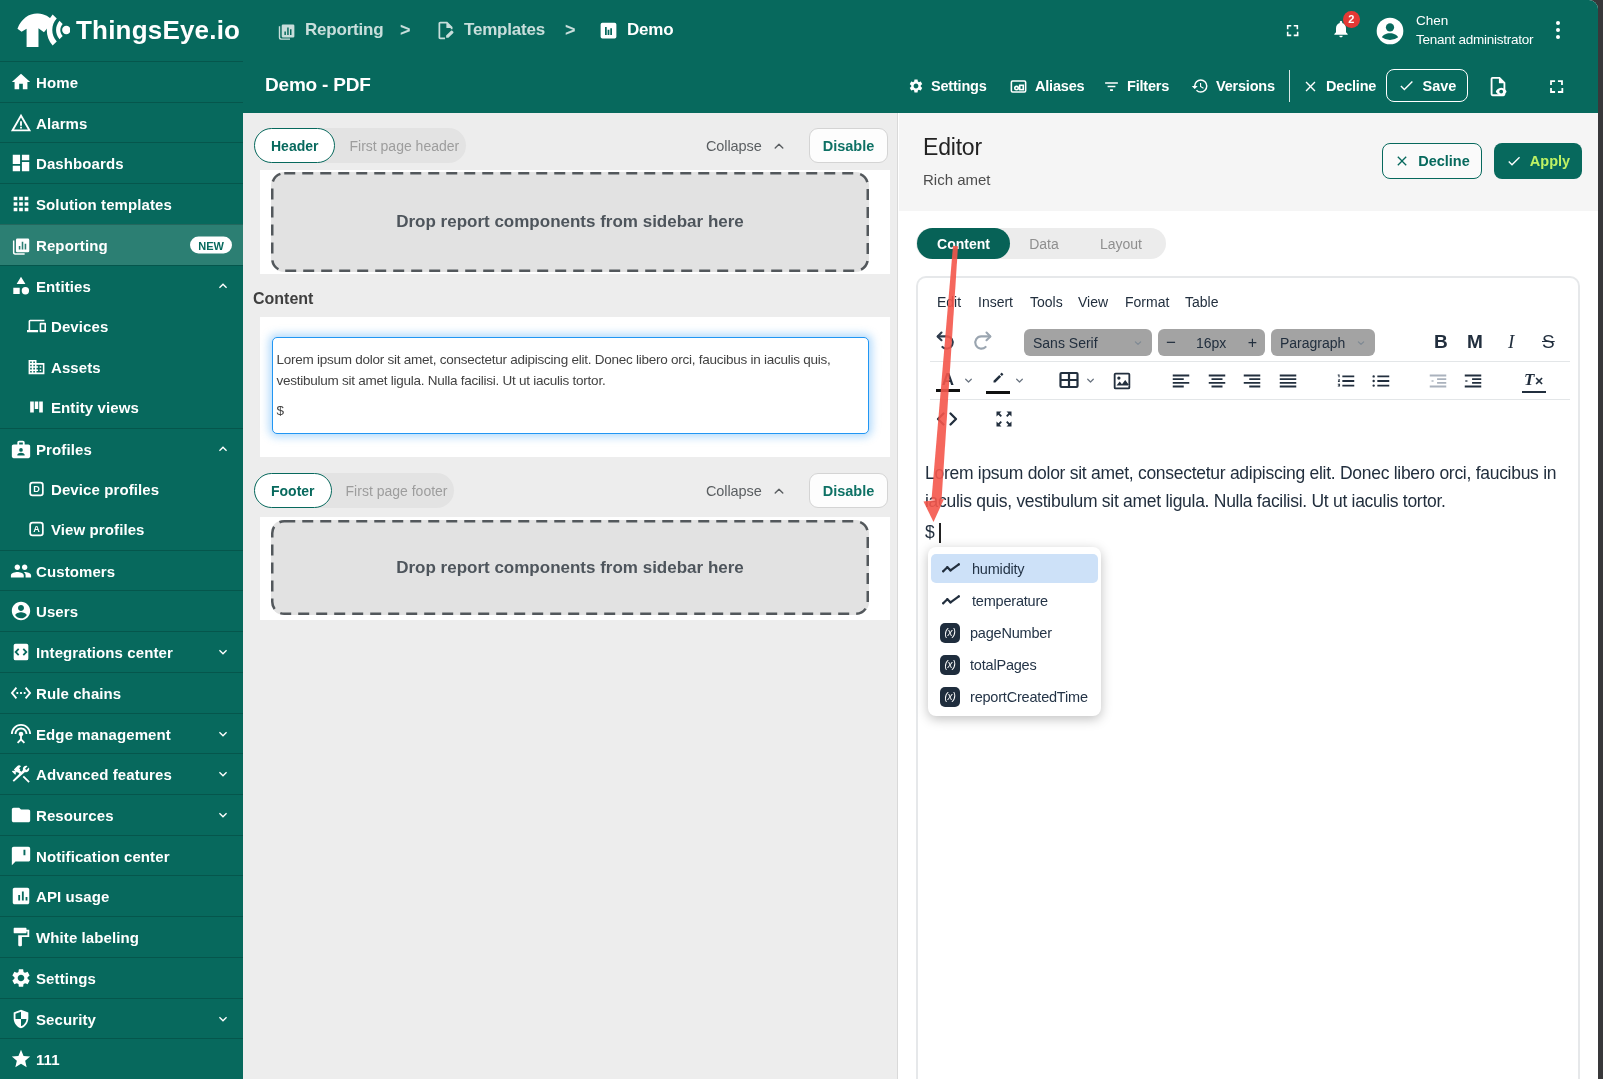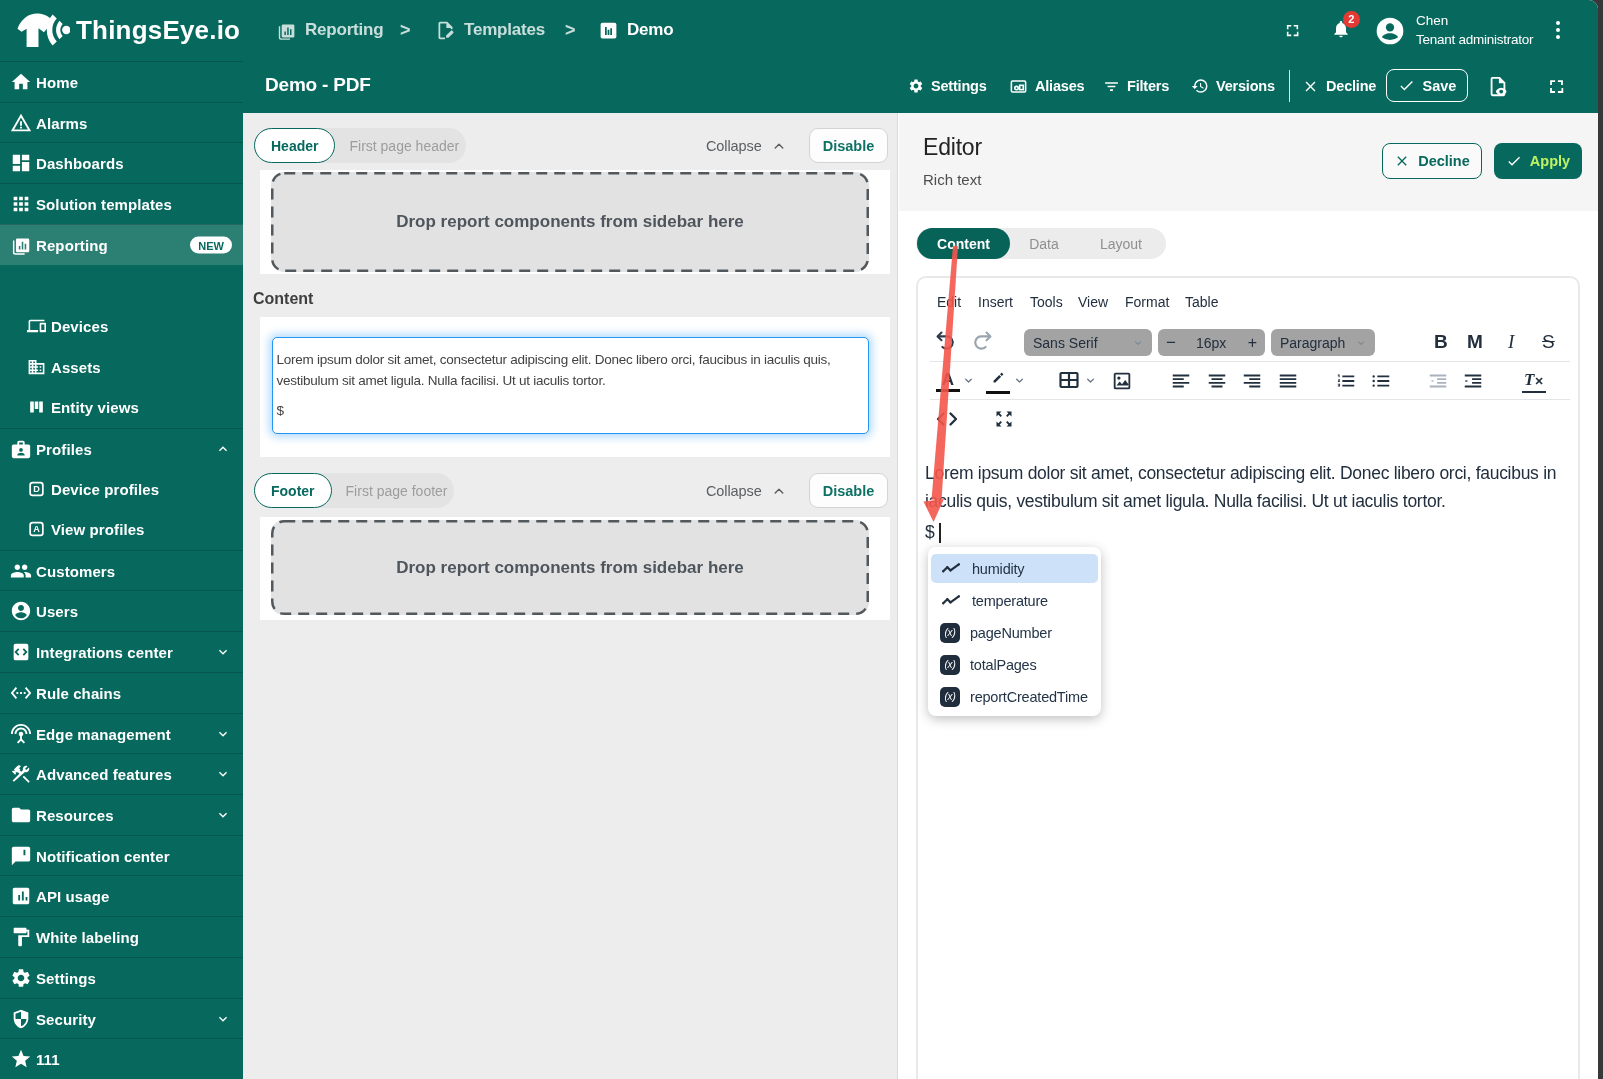--- a/index.html
+++ b/index.html
@@ -97,20 +97,29 @@
         <span class="lbl">Solution templates</span>
       </div>
     <div class="mitem divtop active" style="top:223.9px">
         <svg class="ic" viewBox="0 0 24 24" fill="#fff">
           <path fill-rule="evenodd" d="M8 5h11.5A1.5 1.5 0 0121 6.5v12a1.5 1.5 0 01-1.5 1.5H8a1.5 1.5 0 01-1.5-1.5v-12A1.5 1.5 0 018 5zm1.6 8v4h1.7v-4H9.6zm3.2-4.5V17h1.7V8.5h-1.7zm3.2 2.5V17h1.7v-6.5H16z"></path>
           <path d="M4.8 7.2v12.6c0 .66.54 1.2 1.2 1.2h10v1.6H5.6A2.4 2.4 0 013.2 20V7.2h1.6z"></path>
         </svg>
         <span class="lbl">Reporting</span>
         <span class="newpill">NEW</span>
       </div>
+    <div class="mitem divtop" style="top:264.6px">
+        <svg class="ic" viewBox="0 0 24 24" fill="#fff">
+          <path d="M12 2l-4.8 7.8h9.6L12 2zM16.8 13.2a4 4 0 100 8 4 4 0 000-8zM3.6 13.8h7v7h-7v-7z"></path>
+        </svg>
+        <span class="lbl">Entities</span>
+        <svg class="chev" viewBox="0 0 24 24" fill="#fff">
+          <path d="M6.7 15.9L12 10.6l5.3 5.3 1.6-1.6L12 7.4l-6.9 6.9z"></path>
+        </svg>
+      </div>
     <div class="mitem" style="top:305.3px">
         <svg class="ic sub" viewBox="0 0 24 24" fill="#fff">
           <path d="M4 6h18V4H4a2 2 0 00-2 2v11H0v3h14v-3H4V6zm19 2h-6a1 1 0 00-1 1v10a1 1 0 001 1h6a1 1 0 001-1V9a1 1 0 00-1-1zm-1 9h-4v-7h4v7z"></path>
         </svg>
         <span class="lbl sub">Devices</span>
       </div>
     <div class="mitem" style="top:346px">
         <svg class="ic sub" viewBox="0 0 24 24" fill="#fff">
           <path d="M12 7V3H2v18h20V7H12zM6 19H4v-2h2v2zm0-4H4v-2h2v2zm0-4H4V9h2v2zm0-4H4V5h2v2zm4 12H8v-2h2v2zm0-4H8v-2h2v2zm0-4H8V9h2v2zm0-4H8V5h2v2zm10 12h-8v-2h2v-2h-2v-2h2v-2h-2V9h8v10zm-2-8h-2v2h2v-2zm0 4h-2v2h2v-2z"></path>
         </svg>
@@ -367,21 +376,21 @@
     <div class="btn-disable" style="left:566px;top:360px">Disable</div>
     <div class="wcard" style="top:404px;height:103px">
       <div class="dropzone" style="left:11px;top:3px;width:598px;height:95px"><svg class="dash" width="598" height="95">
             <rect x="1.25" y="1.25" width="595.5" height="92.5" rx="12" fill="none" stroke="#53585c" stroke-width="2.5" stroke-dasharray="11 7"></rect>
           </svg>Drop report components from sidebar here</div>
     </div>
   </div>
   <div id="editor">
     <div id="edhead">
       <div style="position:absolute;left:24px;top:21px;font-size:23px;color:#232323;letter-spacing:-0.2px">Editor</div>
-      <div style="position:absolute;left:24px;top:58px;font-size:15px;color:#4d4d4d">Rich text</div>
+      <div style="position:absolute;left:24px;top:58px;font-size:15px;color:#4d4d4d">Rich amet</div>
       <div class="btn-decline" style="left:483px;top:30px">
         <svg width="16" height="16" viewBox="0 0 24 24" fill="#07695d">
             <path d="M19 6.4L17.6 5 12 10.6 6.4 5 5 6.4 10.6 12 5 17.6 6.4 19 12 13.4 17.6 19 19 17.6 13.4 12z"></path>
           </svg>
         Decline
       </div>
       <div class="btn-apply" style="left:595px;top:30px">
         <svg width="16" height="16" viewBox="0 0 24 24" fill="#fff">
             <path d="M9 16.2L4.8 12l-1.4 1.4L9 19 21 7l-1.4-1.4z"></path>
           </svg>

